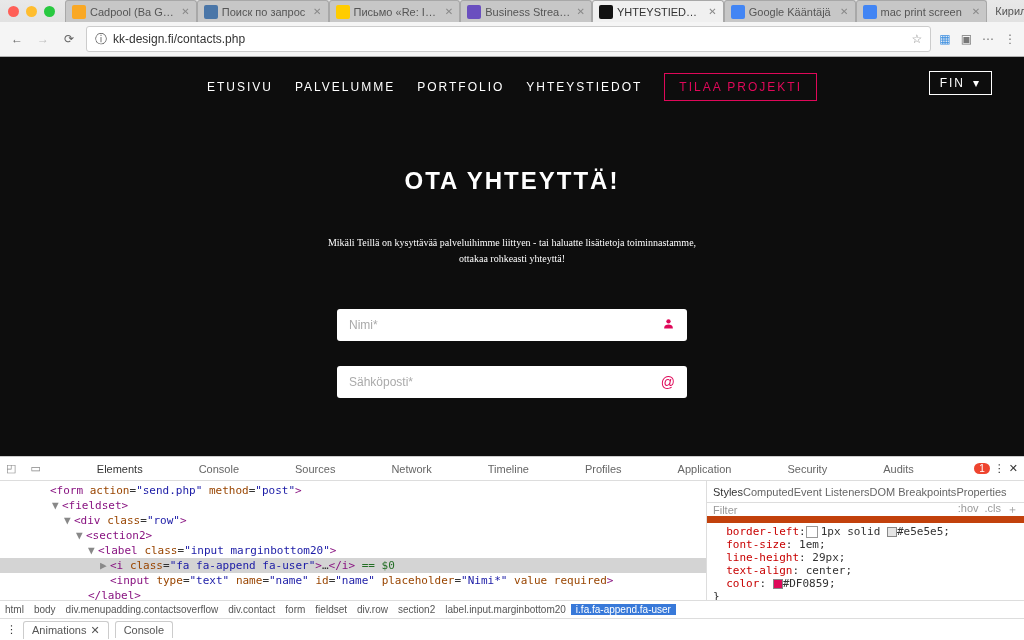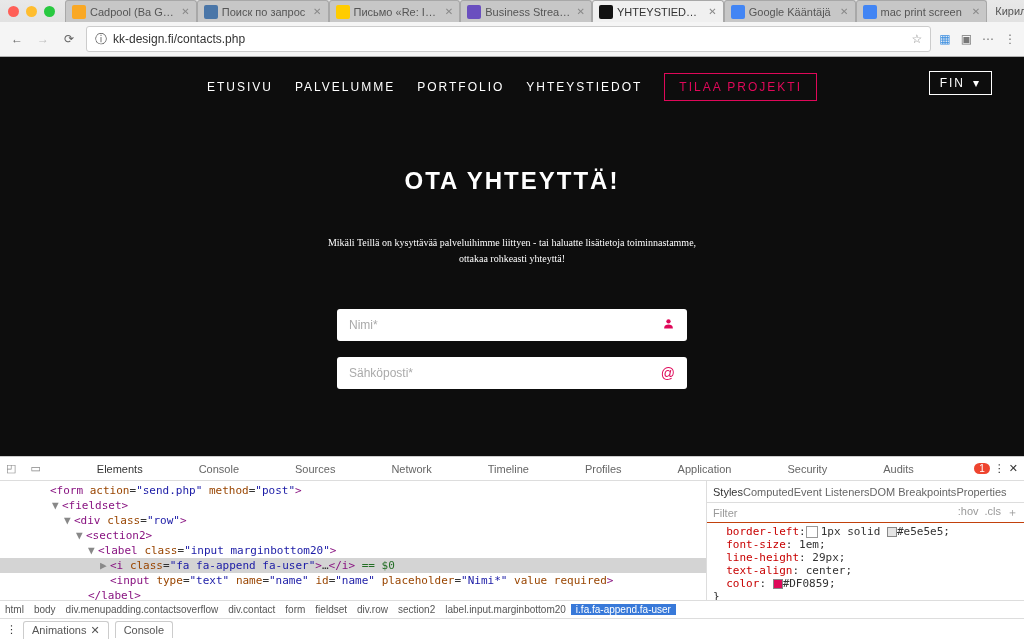--- a/index.html
+++ b/index.html
@@ -27,21 +27,21 @@
 
 
 .page { height: 399px; background: #0d0d0d; color: #fff; overflow: hidden; position: relative; }
 .header-nav { display: flex; justify-content: center; align-items: center; gap: 22px; padding: 16px 0; font-size: 12px; letter-spacing: 2px; font-weight: 500; position:relative;}
 .header-nav a { color: #fff; text-decoration: none; }
 .cta-btn { border: 1px solid #DF0859; color: #DF0859; padding: 6px 14px; letter-spacing: 2px; }
 .lang-sel { position: absolute; right: 32px; top: 14px; border: 1px solid #fff; padding: 4px 10px; display: flex; align-items: center; gap: 8px; font-size: 12px; letter-spacing: 2px; }
 .hero { text-align: center; margin-top: 50px; padding: 0 52px; }
 .hero h1 { font-size: 24px; letter-spacing: 2px; font-weight: 600; }
 .hero p { margin-top: 40px; font-family: Georgia, serif; font-size: 10px; line-height: 1.6; }
-.form { max-width: 350px; margin: 42px auto 0; display: flex; flex-direction: column; gap: 16px; }
+.form { max-width: 350px; margin: 42px auto 0; display: flex; flex-direction: column; gap: 25px; }
 .field { background: #fff; border-radius: 3px; height: 32px; display: flex; align-items: center; padding: 0 12px; }
 .field input { border: 0; flex: 1; font-size: 12px; color: #888; outline: none; background:transparent;}
 .field input::placeholder { color: #aaa; }
 .field .ficon { color: #DF0859; font-size: 14px; }
 
 
 .devtools { height: 184px; background: #fff; border-top: 1px solid #ccc; display: flex; flex-direction: column; font-size: 11px; color: #333; font-family: Menlo, monospace; }
 .dt-tabs { height: 24px; border-bottom: 1px solid #ddd; display: flex; align-items: center; padding: 0 6px; gap: 14px; font-family: -apple-system, sans-serif;}
 .dt-tabs .t { color: #666; font-size: 11px; margin-left: 42px; }
 .dt-tabs .t.active { color: #333; }
@@ -52,21 +52,21 @@
 .dom-line { white-space: nowrap; padding-left: 4px; }
 .dom-line .arr { color:#888; display:inline-block; width:10px;}
 .dom-line.sel { background: #d4d4d4; }
 .tag { color: #881280; }
 .attr { color: #994500; }
 .val { color: #1a1aa6; }
 .cmt { color: #236e25; }
 .dt-side { width: 318px; border-left: 1px solid #ddd; display: flex; flex-direction: column; }
 .side-tabs { height: 22px; border-bottom: 1px solid #ddd; display: flex; align-items: center; font-size: 11px; padding: 0 6px; font-family:-apple-system,sans-serif;}
 .side-tabs .st { color: #666; } .side-tabs .st.active { color:#333;}
-.filter-row { height: 20px; border-bottom: 1px solid #c2410c; display: flex; align-items: center; padding: 0 6px; color:#999; font-family:-apple-system,sans-serif;}
+.filter-row { height: 20px; border-bottom: 7px solid #c2410c; display: flex; align-items: center; padding: 0 6px; color:#999; font-family:-apple-system,sans-serif;}
 .filter-row .right { margin-left: auto; display:flex; gap:6px;}
 .styles-body { flex:1; padding: 2px 6px; overflow:auto;}
 .prop { color: #c80000;} .pv { color:#333;}
 .swatch { display:inline-block; width:10px; height:10px; border:1px solid #888; vertical-align:middle;}
 .dt-breadcrumb { height: 18px; border-top: 1px solid #ddd; display: flex; align-items: center; font-size: 10px; overflow:hidden; white-space:nowrap; font-family:-apple-system,sans-serif;}
 .dt-breadcrumb span { padding: 0 5px; color: #555; }
 .dt-breadcrumb span.bcsel { background: #3879d9; color: #fff; }
 .dt-drawer { height: 22px; border-top: 1px solid #ddd; display: flex; align-items: center; padding: 0 6px; gap: 6px; font-family:-apple-system,sans-serif;}
 .dt-drawer .dtab { border: 1px solid #ccc; border-bottom:none; padding: 2px 8px; border-radius: 3px 3px 0 0; font-size:11px; color:#555; display:flex; align-items:center; gap:4px;}
 .chk { display:inline-block; width:12px; height:12px; border:1px solid #999; vertical-align:middle; margin-right:3px;}

